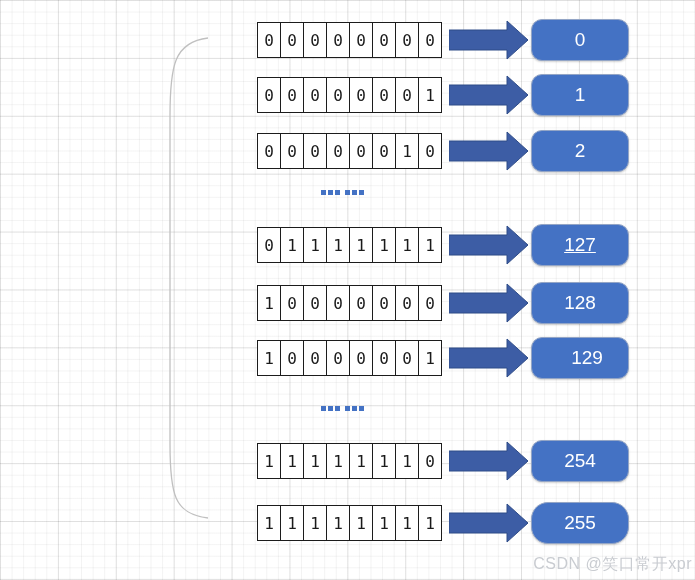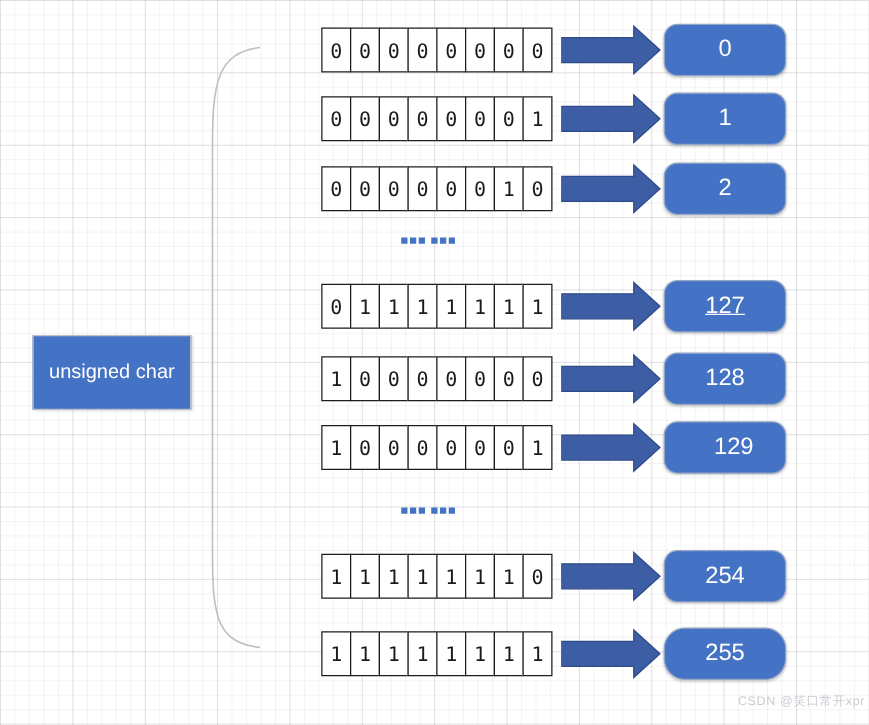--- a/index.html
+++ b/index.html
@@ -41,35 +41,32 @@
     border-radius:11px;
     display:flex;align-items:center;justify-content:center;
     color:#fff;font-size:19px;
     box-shadow:0 1px 2px rgba(0,0,0,0.18);
   }
   .dots{position:absolute;display:flex;align-items:center;}
   .dot{width:5px;height:5px;background:var(--accent,#4472C4);margin-right:2px;}
   .dot.mid-gap{margin-left:3px;}
   #watermark{
     position:absolute;right:3px;top:554px;
-    color:var(--wm,#c9ccd1);font-size:10px;letter-spacing:0.5px;
+    color:var(--wm,#c9ccd1);font-size:16px;letter-spacing:0.5px;
   }
 </style>
 </head>
 <body>
 
 <div id="canvas">
 
   <svg id="brace" width="54" height="486" viewBox="0 0 54 486">
     <path d="M48,2 C14,6 10,30 10,80 L10,408 C10,458 14,478 48,482" fill="none" stroke="#c0c0c0" stroke-width="1.3"></path>
   </svg>
 
-  <div id="type-box">
-    <span>unsigned char</span>
-  </div>
 
   <div id="rows-layer">
       <div class="bit-row" style="left: 257px; top: 22px;">
         <div class="bit-cell">0</div>
         <div class="bit-cell">0</div>
         <div class="bit-cell">0</div>
         <div class="bit-cell">0</div>
         <div class="bit-cell">0</div>
         <div class="bit-cell">0</div>
         <div class="bit-cell">0</div>

